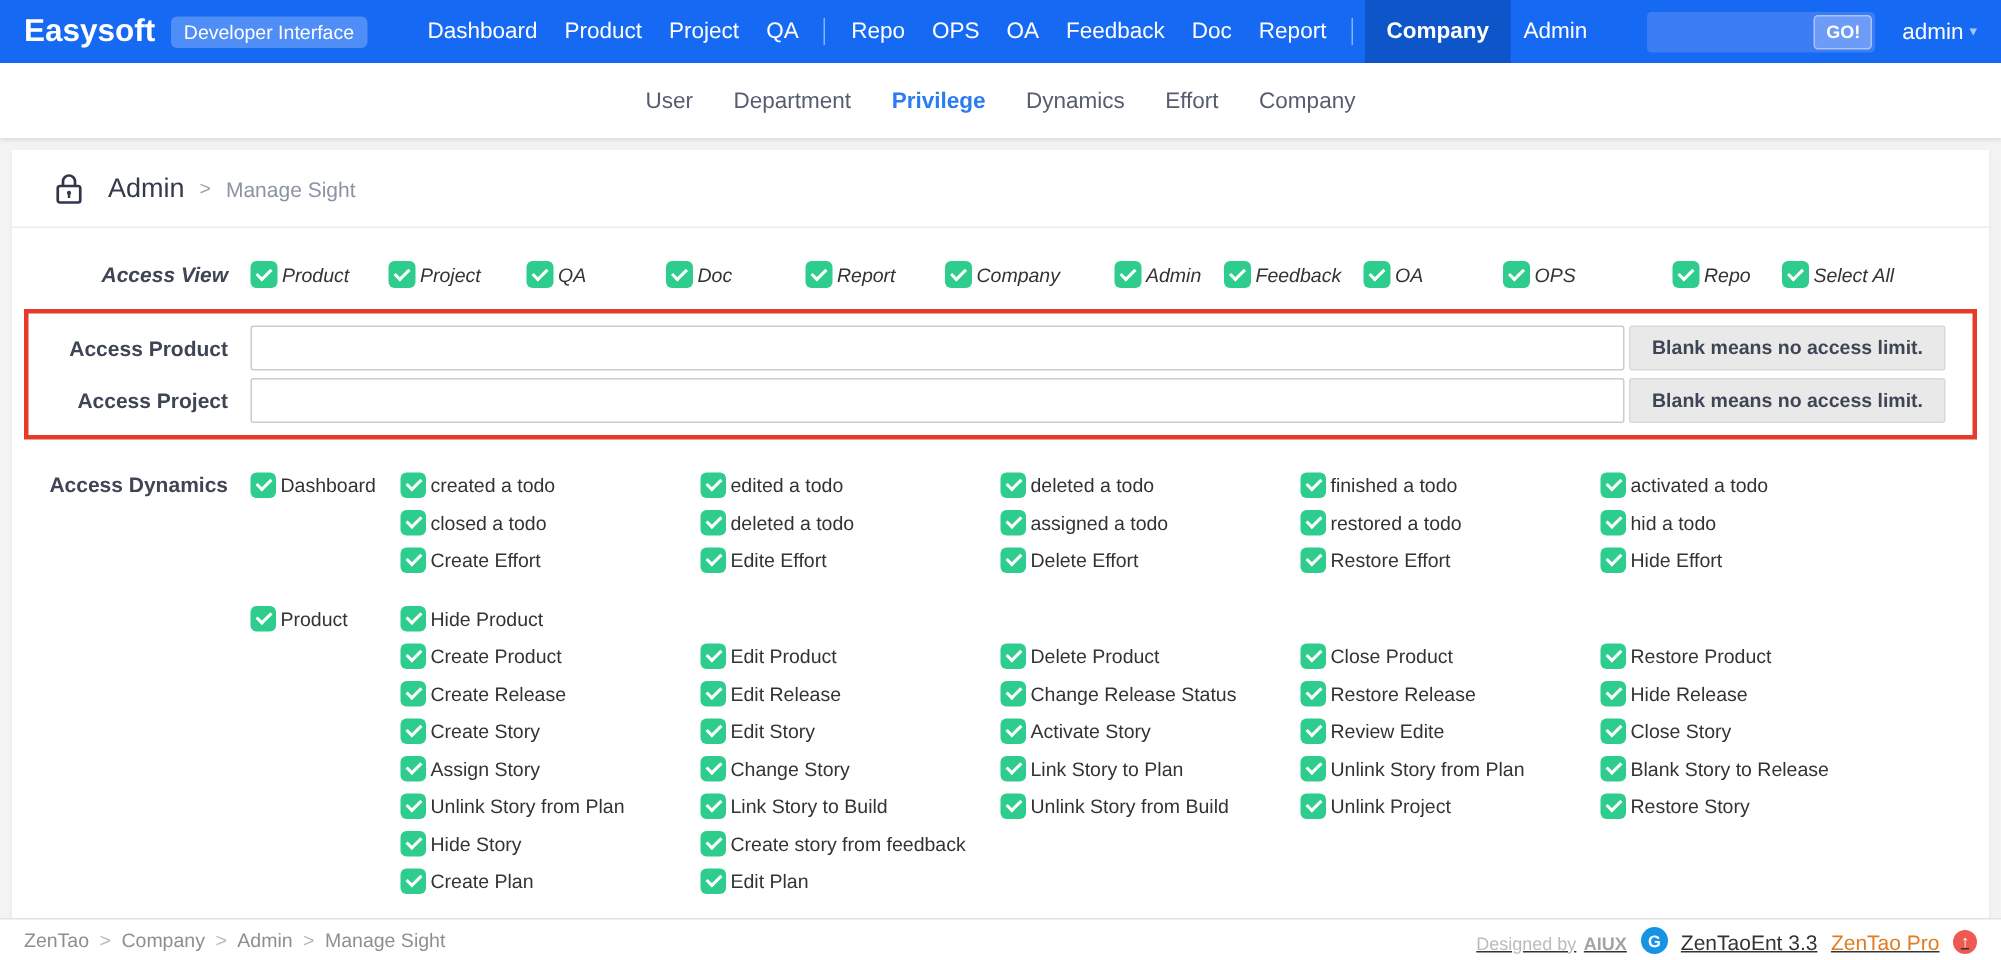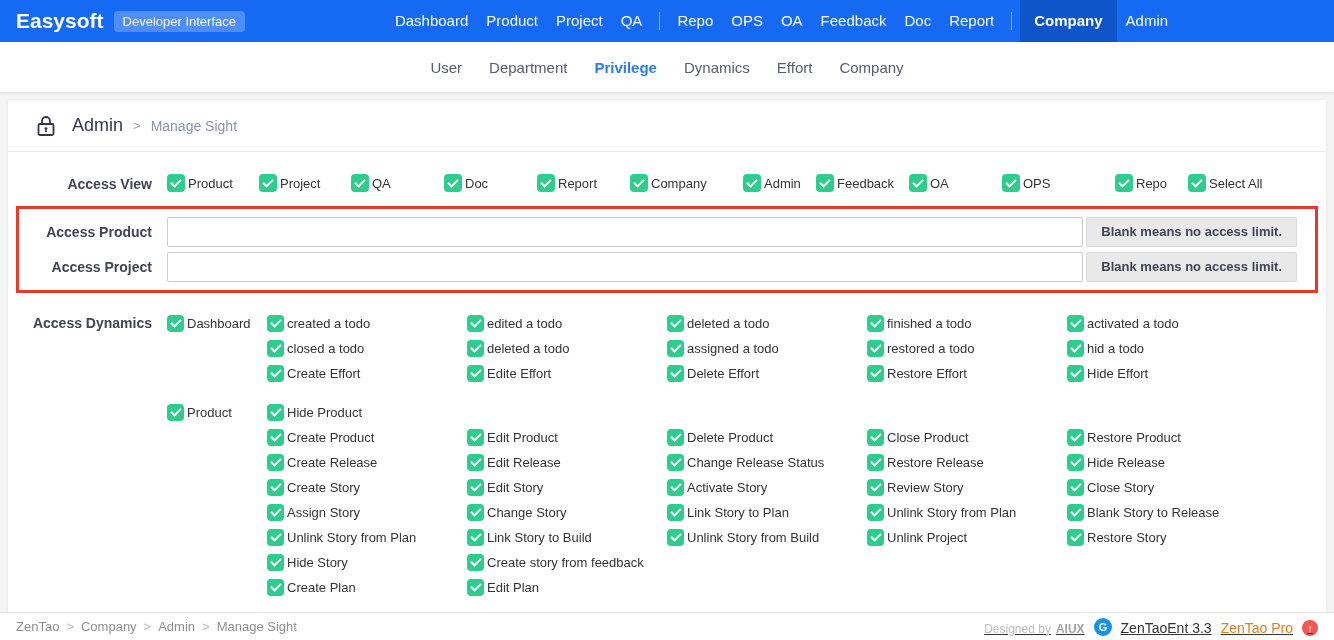--- a/index.html
+++ b/index.html
@@ -55,21 +55,21 @@
     position:absolute; left:8px; right:8px; top:100px; height:512px;
     background:#fff; overflow:hidden; box-shadow:0 1px 3px rgba(0,0,0,.06);
   }
   .crumb-row { height:52px; border-bottom:1px solid #ececec; display:flex; align-items:center; padding:0 28px; }
   .lock-wrap { display:flex; align-items:center; }
   .crumb-title { font-size:18px; color:#333a4e; margin-left:16px; }
   .crumb-sep { color:#9aa0b0; font-size:13px; margin:0 10px; }
   .crumb-page { color:#8d93a6; font-size:14px; }
 
   .form { padding-top:22px; }
-  .form-row { display:flex; align-items:flex-end; }
+  .form-row { display:flex; align-items:center;font-style:italic; }
   .form-label {
     width:144px; text-align:right; font-weight:bold; font-size:14px;
     color:#3f4555; flex:none;
   }
   .form-ctrl { margin-left:15px; flex:1; }
 
   
   .chk { display:inline-flex; align-items:center; cursor:pointer; }
   .cb {
     width:18px; height:18px; background:#2ecd8d; border-radius:4px;
@@ -161,20 +161,30 @@
     <a class="nav-item">OPS</a>
     <a class="nav-item">OA</a>
     <a class="nav-item">Feedback</a>
     <a class="nav-item">Doc</a>
     <a class="nav-item">Report</a>
     <span class="nav-sep"></span>
     <a class="nav-item active">Company</a>
     <a class="nav-item">Admin</a>
   </nav>
 
+  <div class="top-right">
+    <div class="search">
+      <input type="text" value="" style="">
+      <button class="go-btn">GO!</button>
+    </div>
+    <div class="user">
+      <span>admin</span>
+      <span class="caret">▾</span>
+    </div>
+  </div>
 </header>
 
 <nav class="subnav">
   <a class="subnav-item">User</a>
   <a class="subnav-item">Department</a>
   <a class="subnav-item active">Privilege</a>
   <a class="subnav-item">Dynamics</a>
   <a class="subnav-item">Effort</a>
   <a class="subnav-item">Company</a>
 </nav>
@@ -474,21 +484,21 @@
                         <span class="chk-label">Edit Story</span>
                       </label>
 
                       <label class="chk">
                         <span class="cb"></span>
                         <span class="chk-label">Activate Story</span>
                       </label>
 
                       <label class="chk">
                         <span class="cb"></span>
-                        <span class="chk-label">Review Story</span>
+                        <span class="chk-label">Review Edite</span>
                       </label>
 
                       <label class="chk">
                         <span class="cb"></span>
                         <span class="chk-label">Close Story</span>
                       </label>
                     </div>
                 </div>
 
                 <div class="dyn-row">

